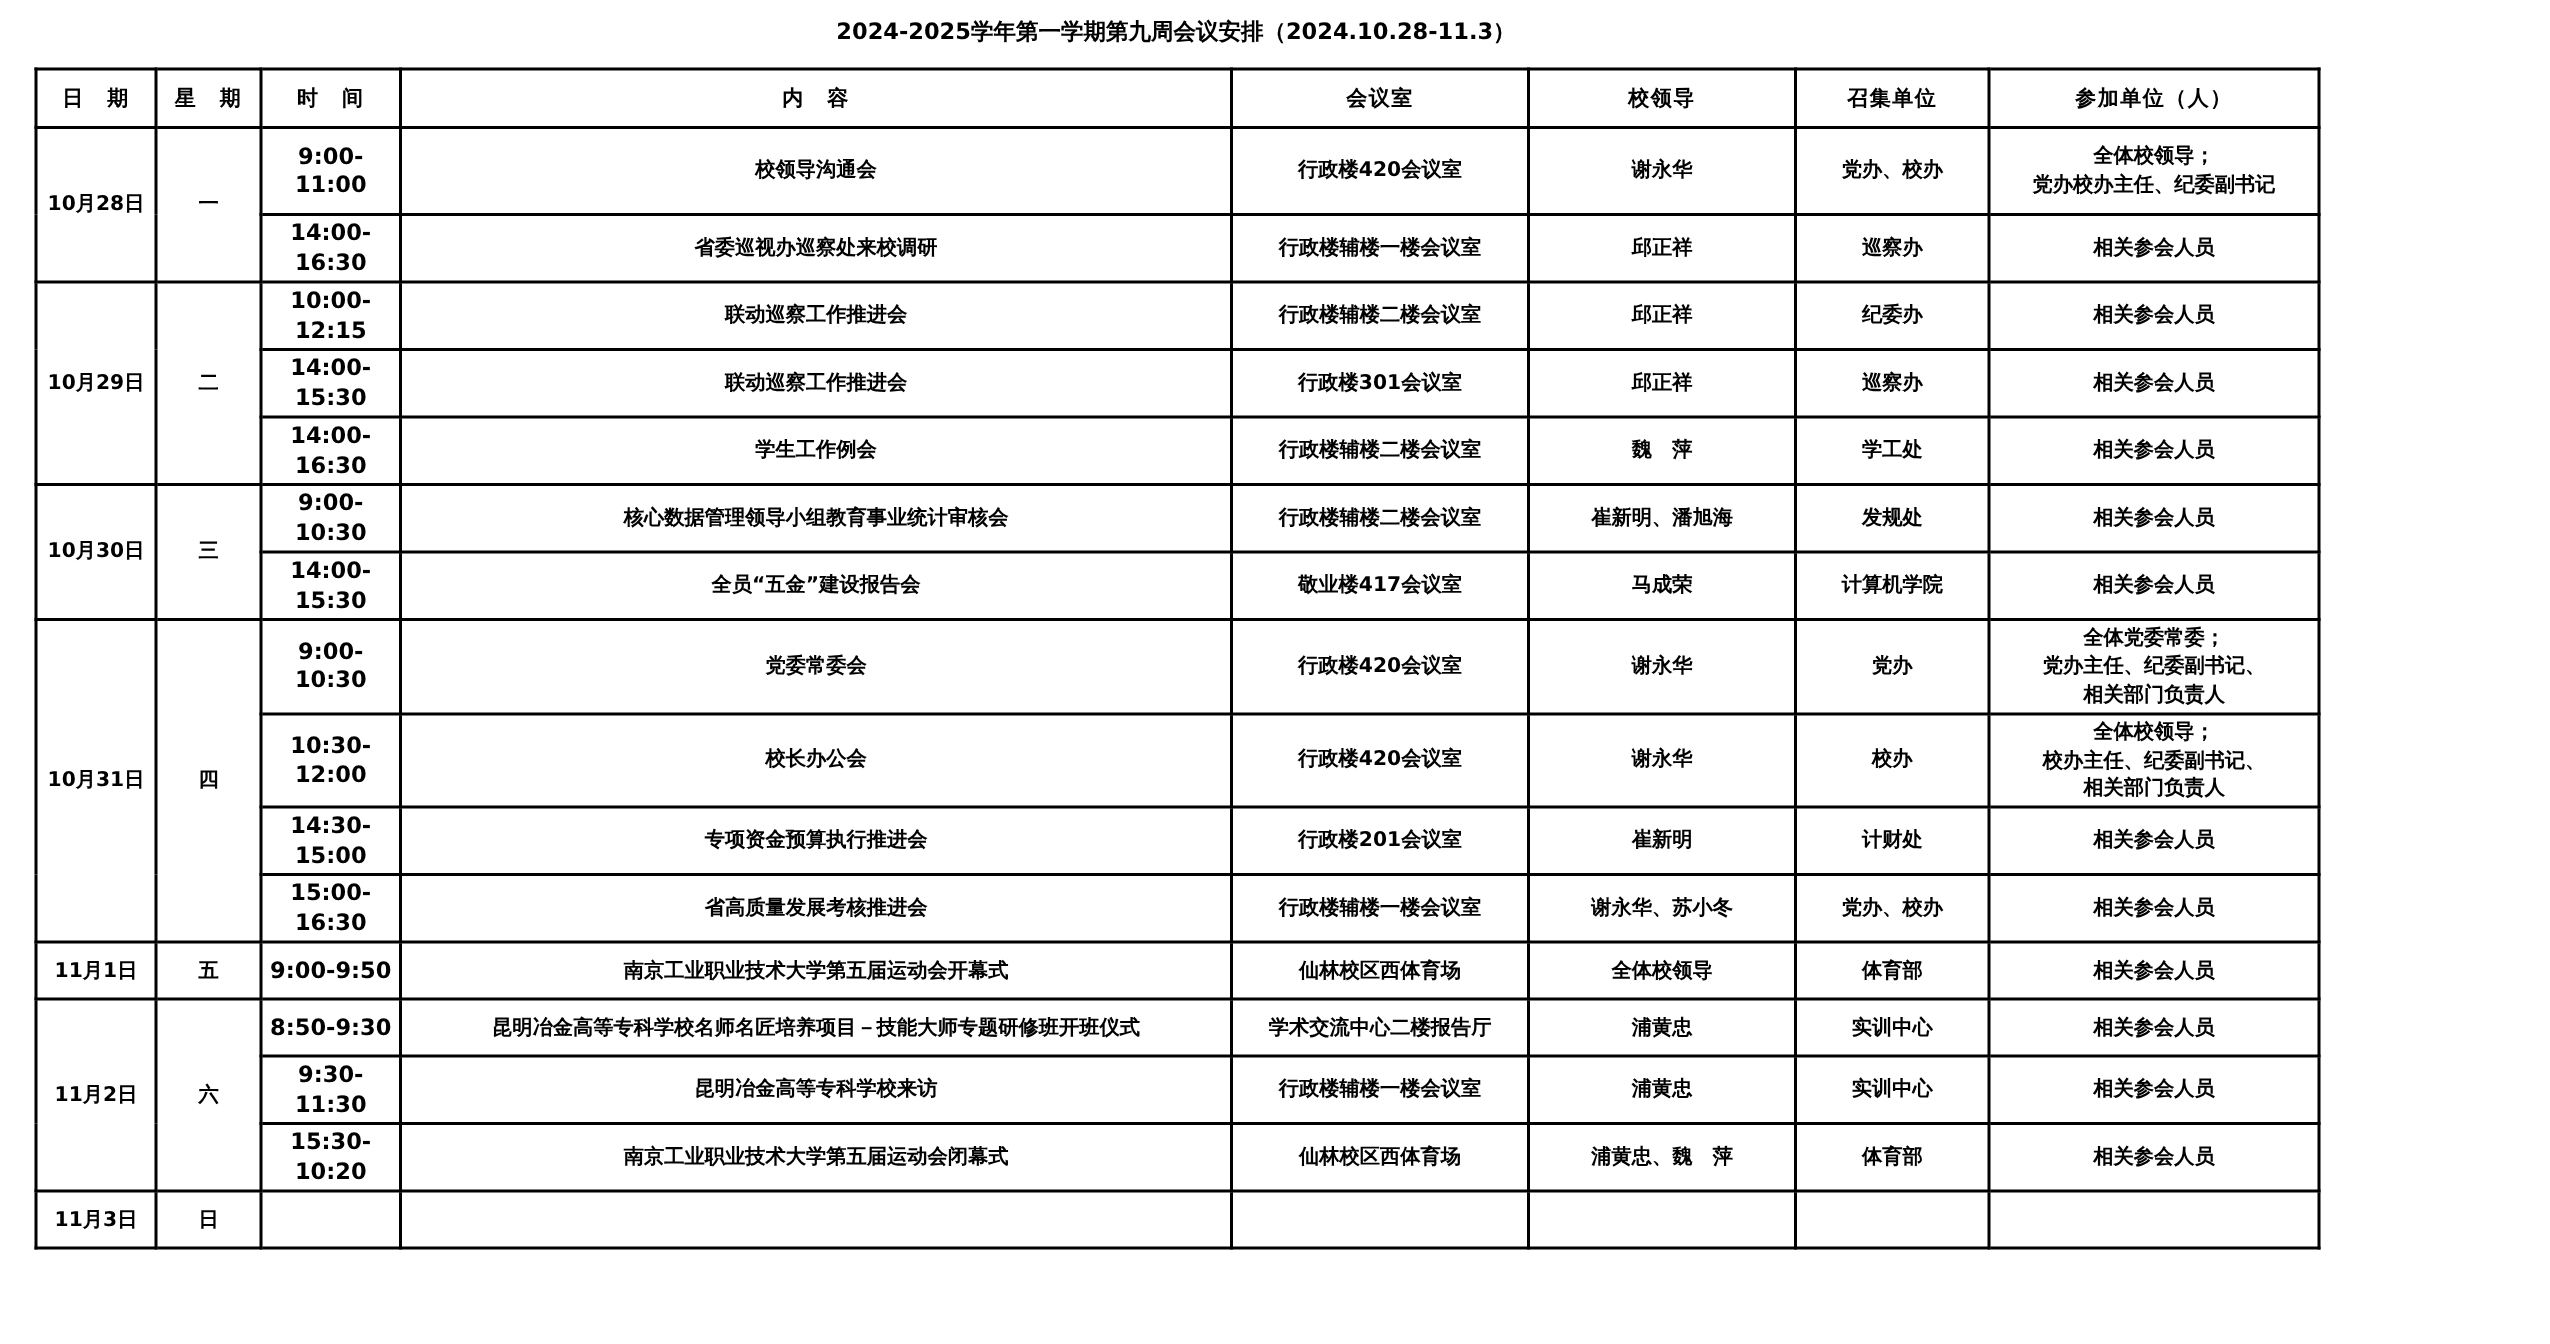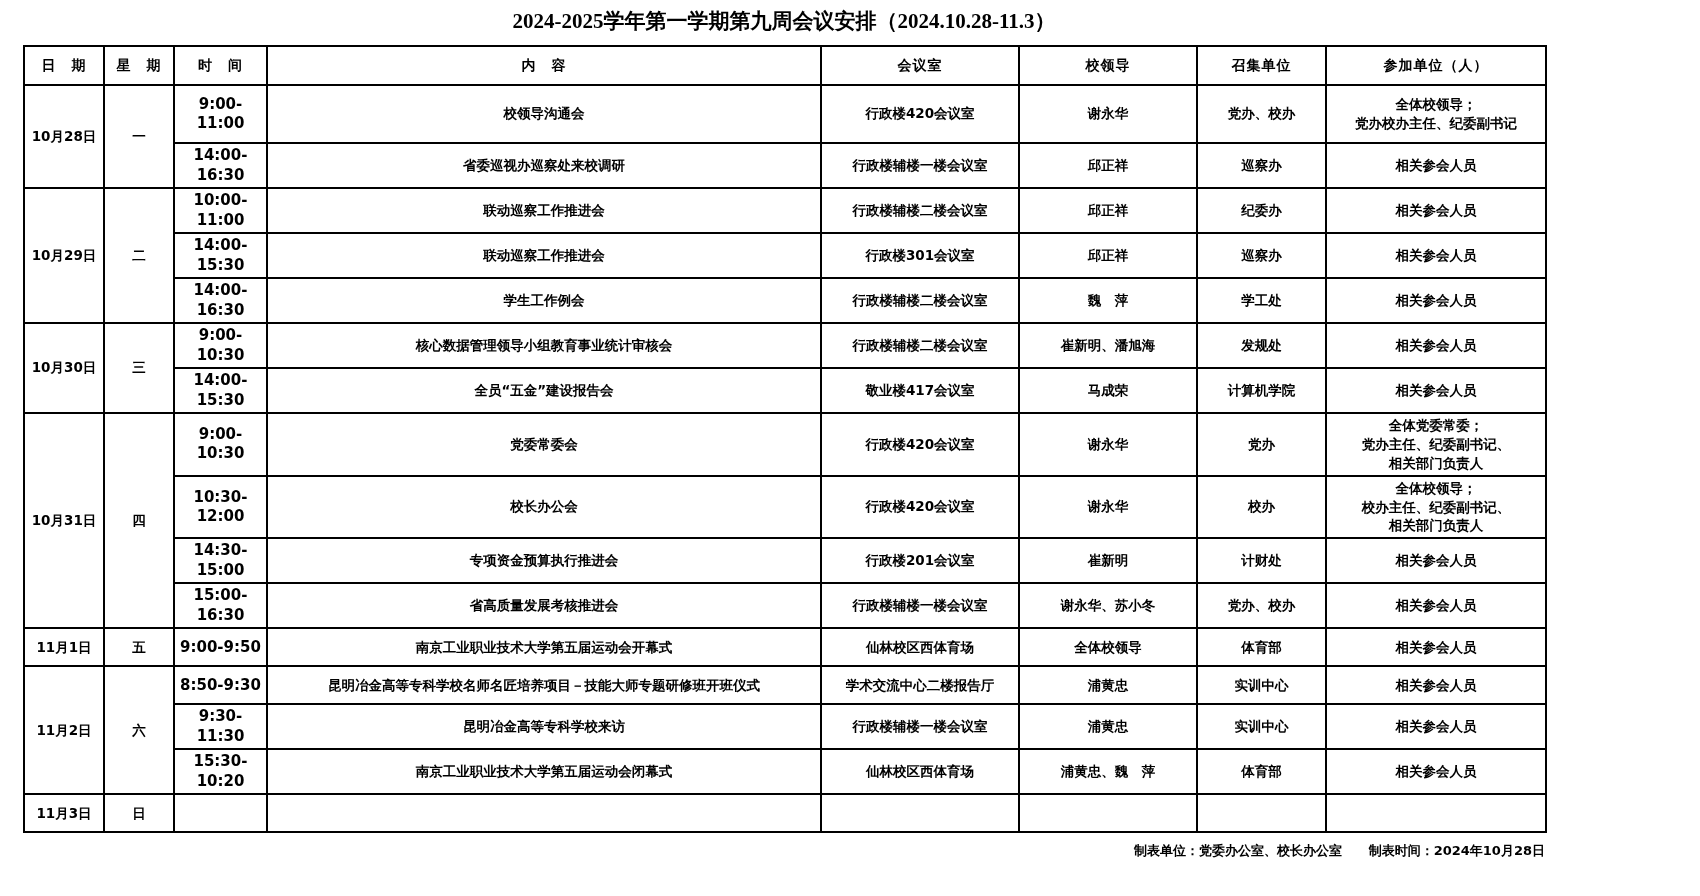--- a/index.html
+++ b/index.html
@@ -22,24 +22,23 @@
   }
   .title {
     text-align: center;
     font-size: 20px;
     line-height: 26px;
     margin: 2px 0 12px 0;
     letter-spacing: 1px;
   }
   .subtitle {
     text-align: center;
-    font-size: 21px;
+    font-size: 15px;
     line-height: 26px;
     margin: 0 0 11px 0;
-    font-family: Liberation Serif, serif;
   }
   table.schedule {
     border-collapse: collapse;
     table-layout: fixed;
     width: 1522px;
   }
   .schedule th, .schedule td {
     border: 2px solid #000;
     text-align: center;
     vertical-align: middle;
@@ -117,21 +116,21 @@
         <td>省委巡视办巡察处来校调研</td>
         <td>行政楼辅楼一楼会议室</td>
         <td>邱正祥</td>
         <td>巡察办</td>
         <td class="c-part">相关参会人员</td>
       </tr>
 
       <tr class="std">
         <td rowspan="3">10月29日</td>
         <td rowspan="3">二</td>
-        <td class="c-time">10:00-11:00</td>
+        <td class="c-time">10:00-12:15</td>
         <td>联动巡察工作推进会</td>
         <td>行政楼辅楼二楼会议室</td>
         <td>邱正祥</td>
         <td>纪委办</td>
         <td class="c-part">相关参会人员</td>
       </tr>
       <tr class="std">
         <td class="c-time">14:00-15:30</td>
         <td>联动巡察工作推进会</td>
         <td>行政楼301会议室</td>
@@ -250,17 +249,13 @@
         <td class="c-time"></td>
         <td></td>
         <td></td>
         <td></td>
         <td></td>
         <td class="c-part"></td>
       </tr>
     </tbody>
   </table>
 
-  <div class="footer">
-    <span class="f-unit">制表单位：党委办公室、校长办公室</span>
-    <span class="f-time">制表时间：2024年10月28日</span>
-  </div>
 </div>
 
 </body></html>

